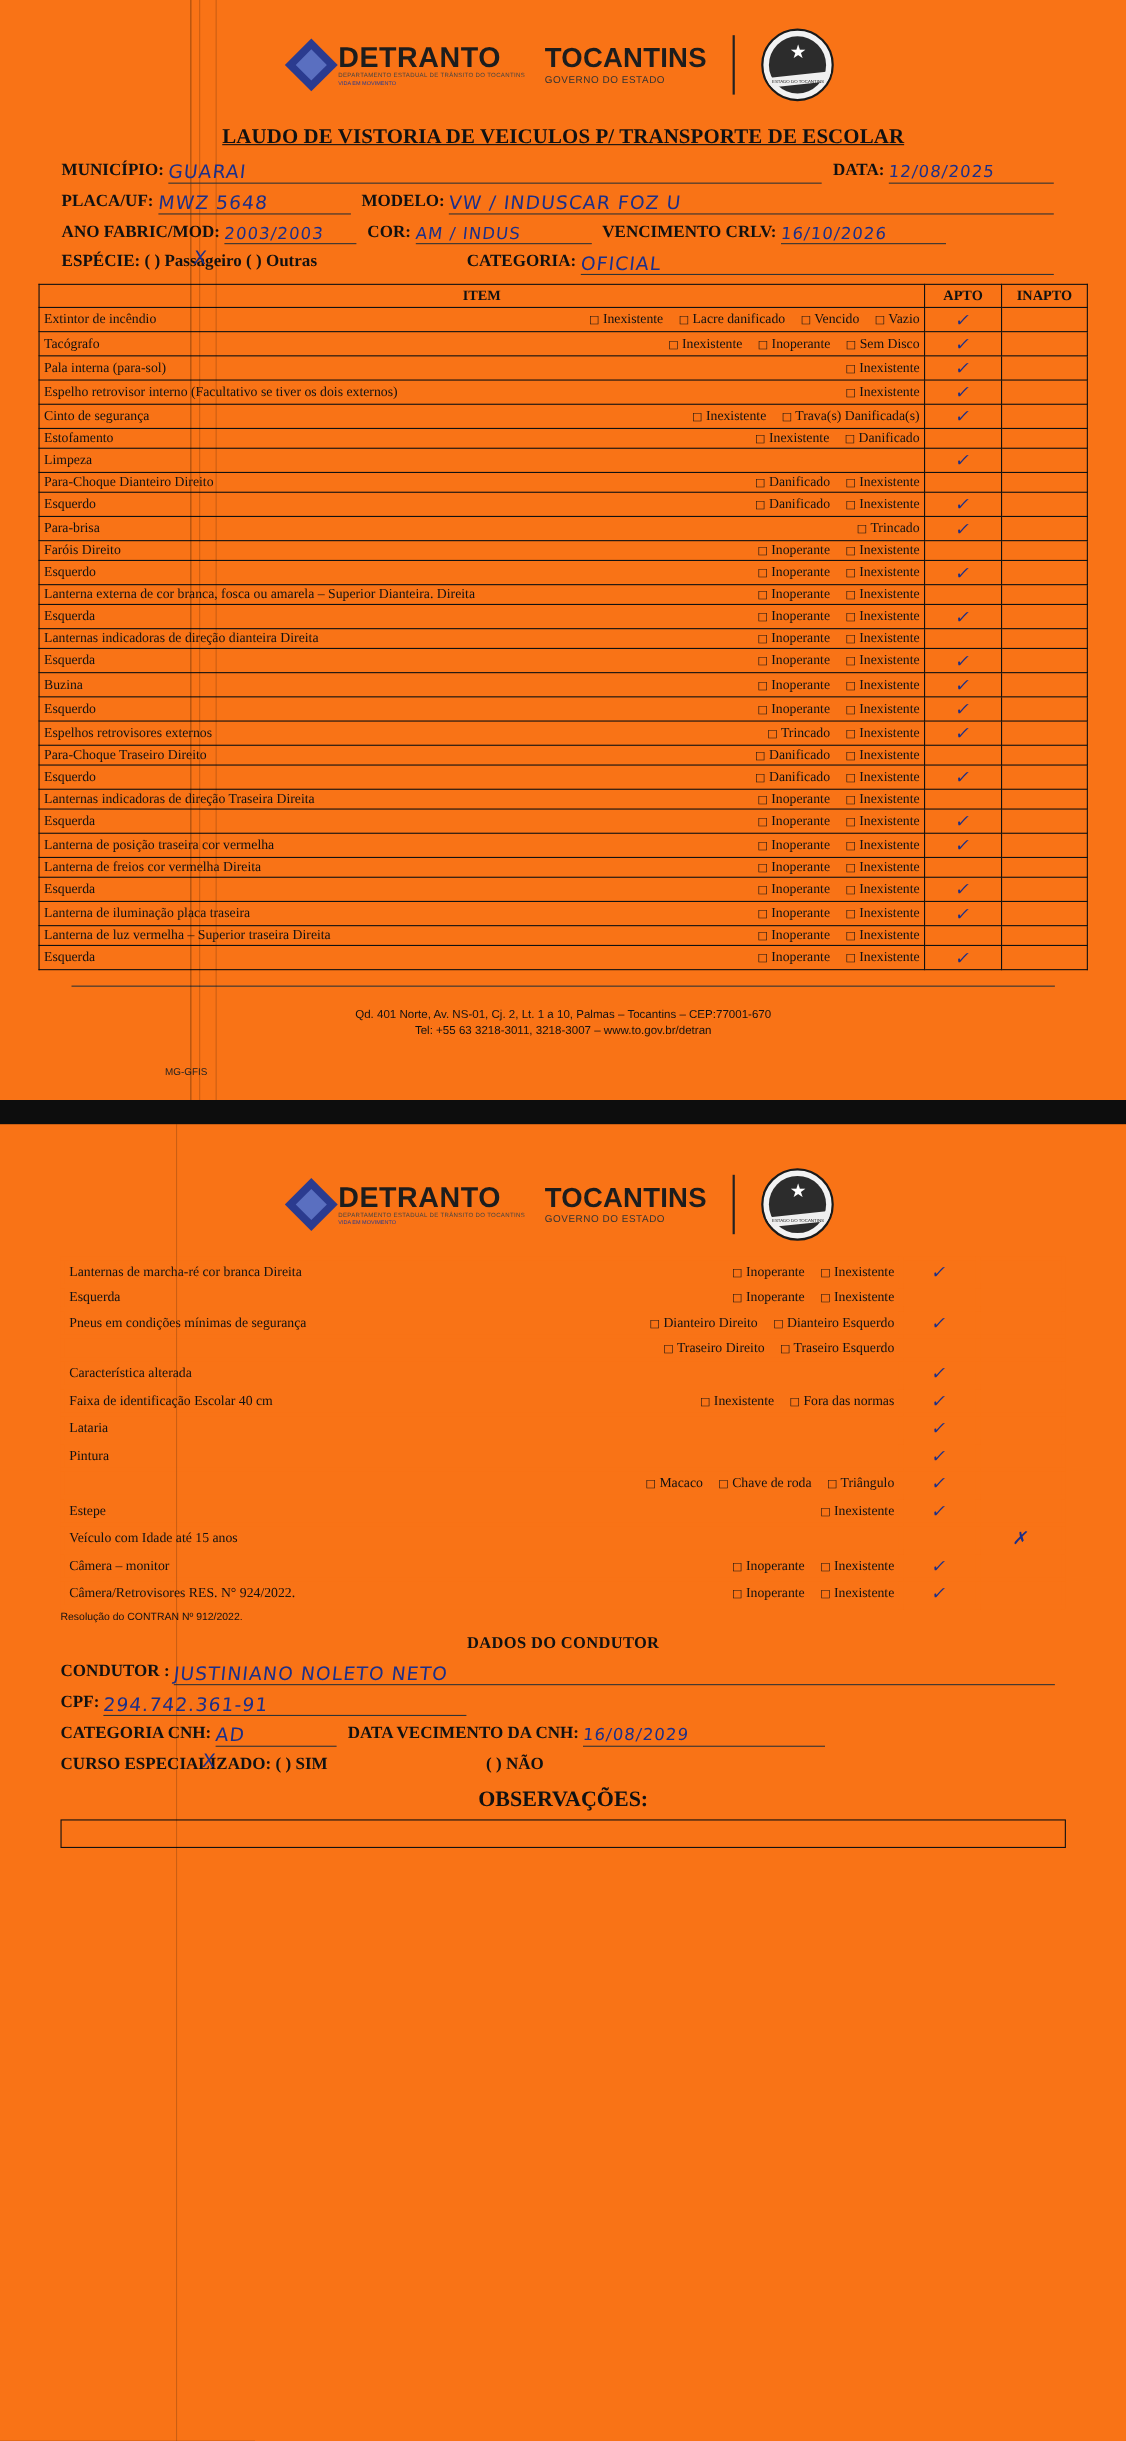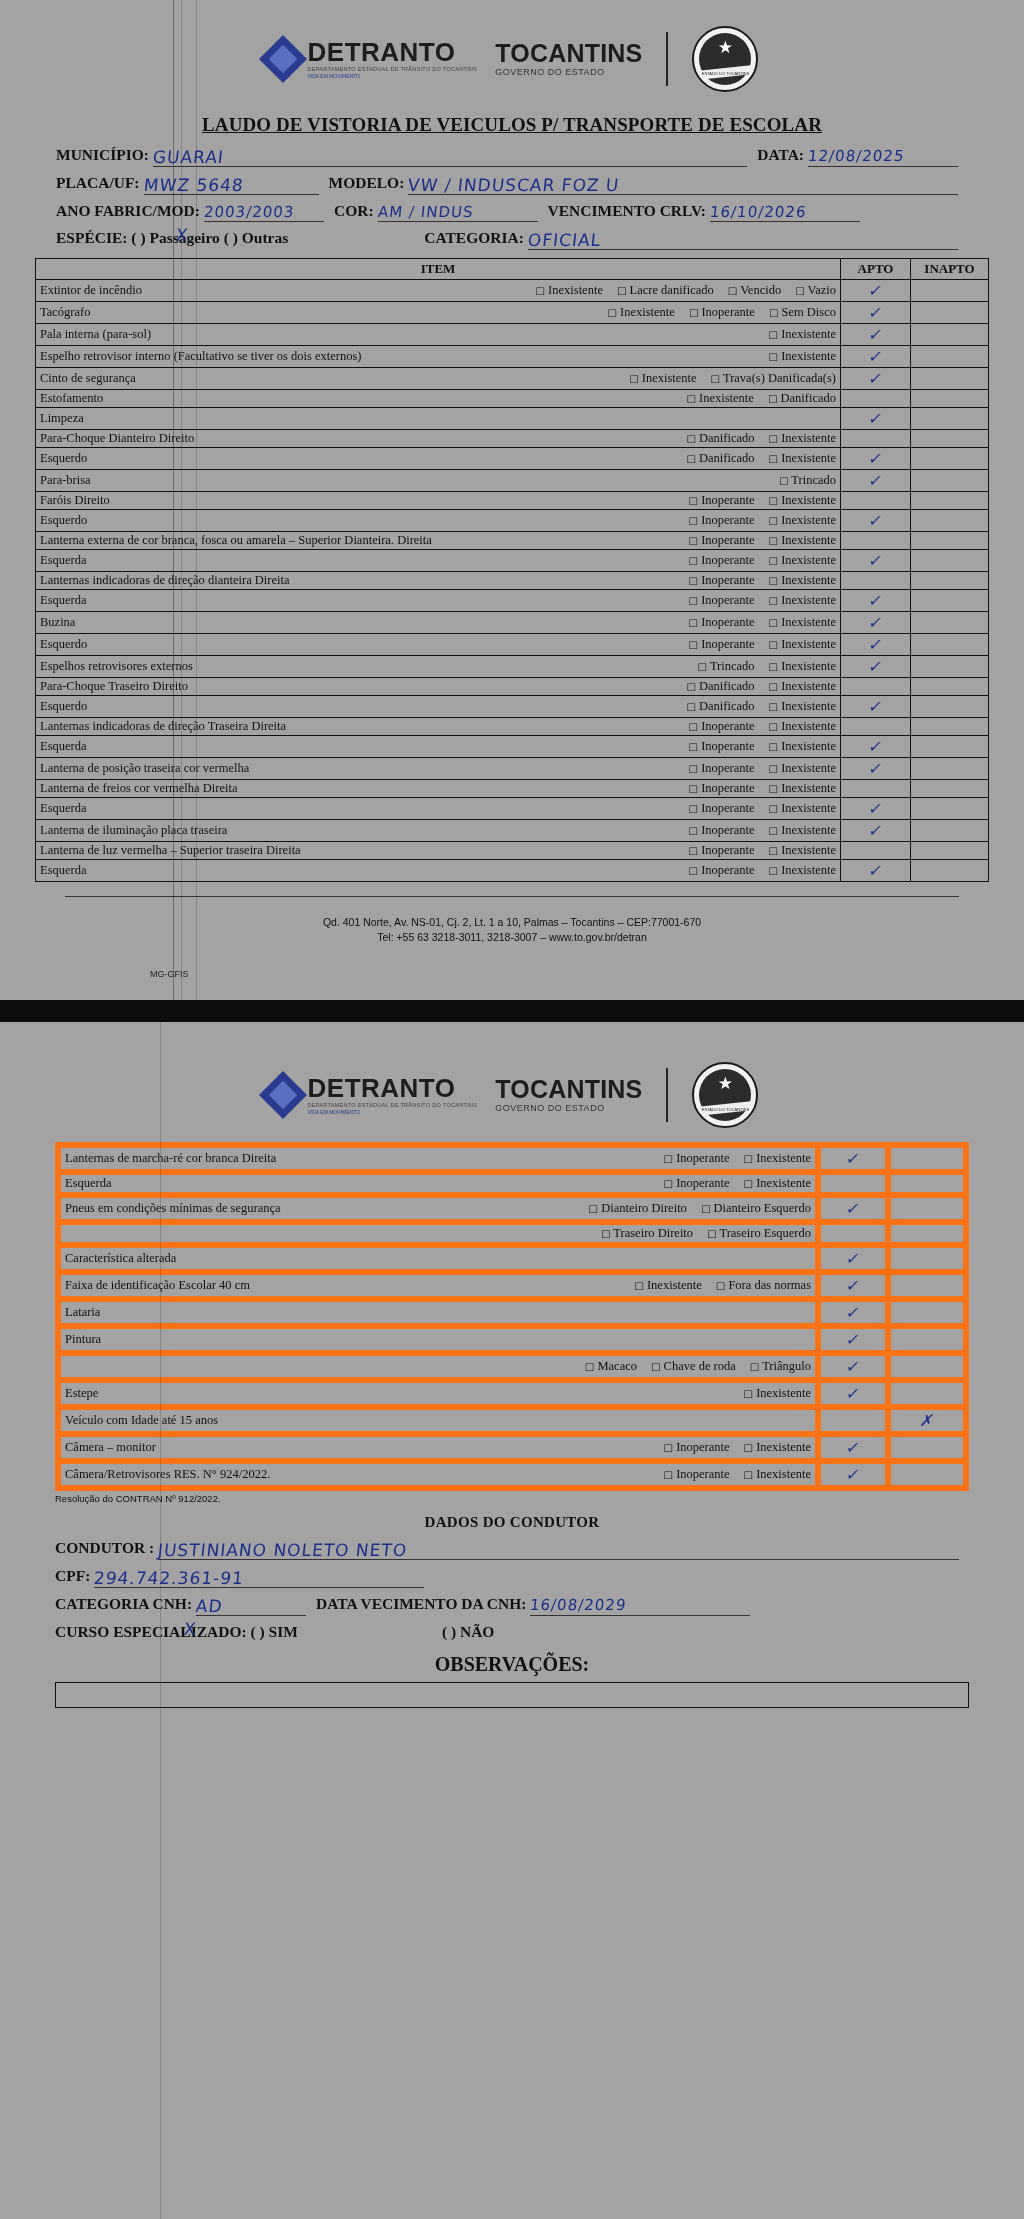--- a/index.html
+++ b/index.html
@@ -4,21 +4,21 @@
 <style>
   * { box-sizing: border-box; }
   html, body { margin:0; padding:0; }
   body {
     width:1024px;
     background:#0d0d0d;
     font-family:"Liberation Serif", serif;
     color:#111;
   }
   .page {
-    background:#a3a3a3;
+    background:#f97316;
     position:relative;
     margin:0 auto;
   }
   .page1 { width:1024px; height:1000px; padding:0; }
   .page-inner { position:relative; width:100%; height:100%; }
 
   
   .fold {
     position:absolute; top:0; bottom:0; width:1px;
     background:rgba(0,0,0,0.35);
@@ -147,21 +147,21 @@
     margin-left:150px; margin-top:24px; color:#222;
   }
 
   
   .gap { height:22px; background:#0d0d0d; }
   .page2 { width:1024px; height:1197px; }
   table.items2 {
     width:calc(100% - 110px); margin:14px 55px 0 55px;
     border-collapse:collapse; font-size:12.5px;
   }
-  table.items2 td { border:6px solid #f97316; padding:1px 4px; vertical-align:middle; }
+  table.items2 td { border:4px solid #f97316; padding:1px 4px; vertical-align:middle; }
   .sec-title {
     text-align:center; font-weight:bold; font-size:15px; margin:10px 0 8px 0;
     letter-spacing:0.3px;
   }
   .reso {
     font-family:"Liberation Sans", sans-serif; font-size:9.5px;
     margin-left:55px; margin-top:2px;
   }
   .obs { text-align:center; font-weight:bold; font-size:20px; margin-top:10px; }
   .obs-box {

